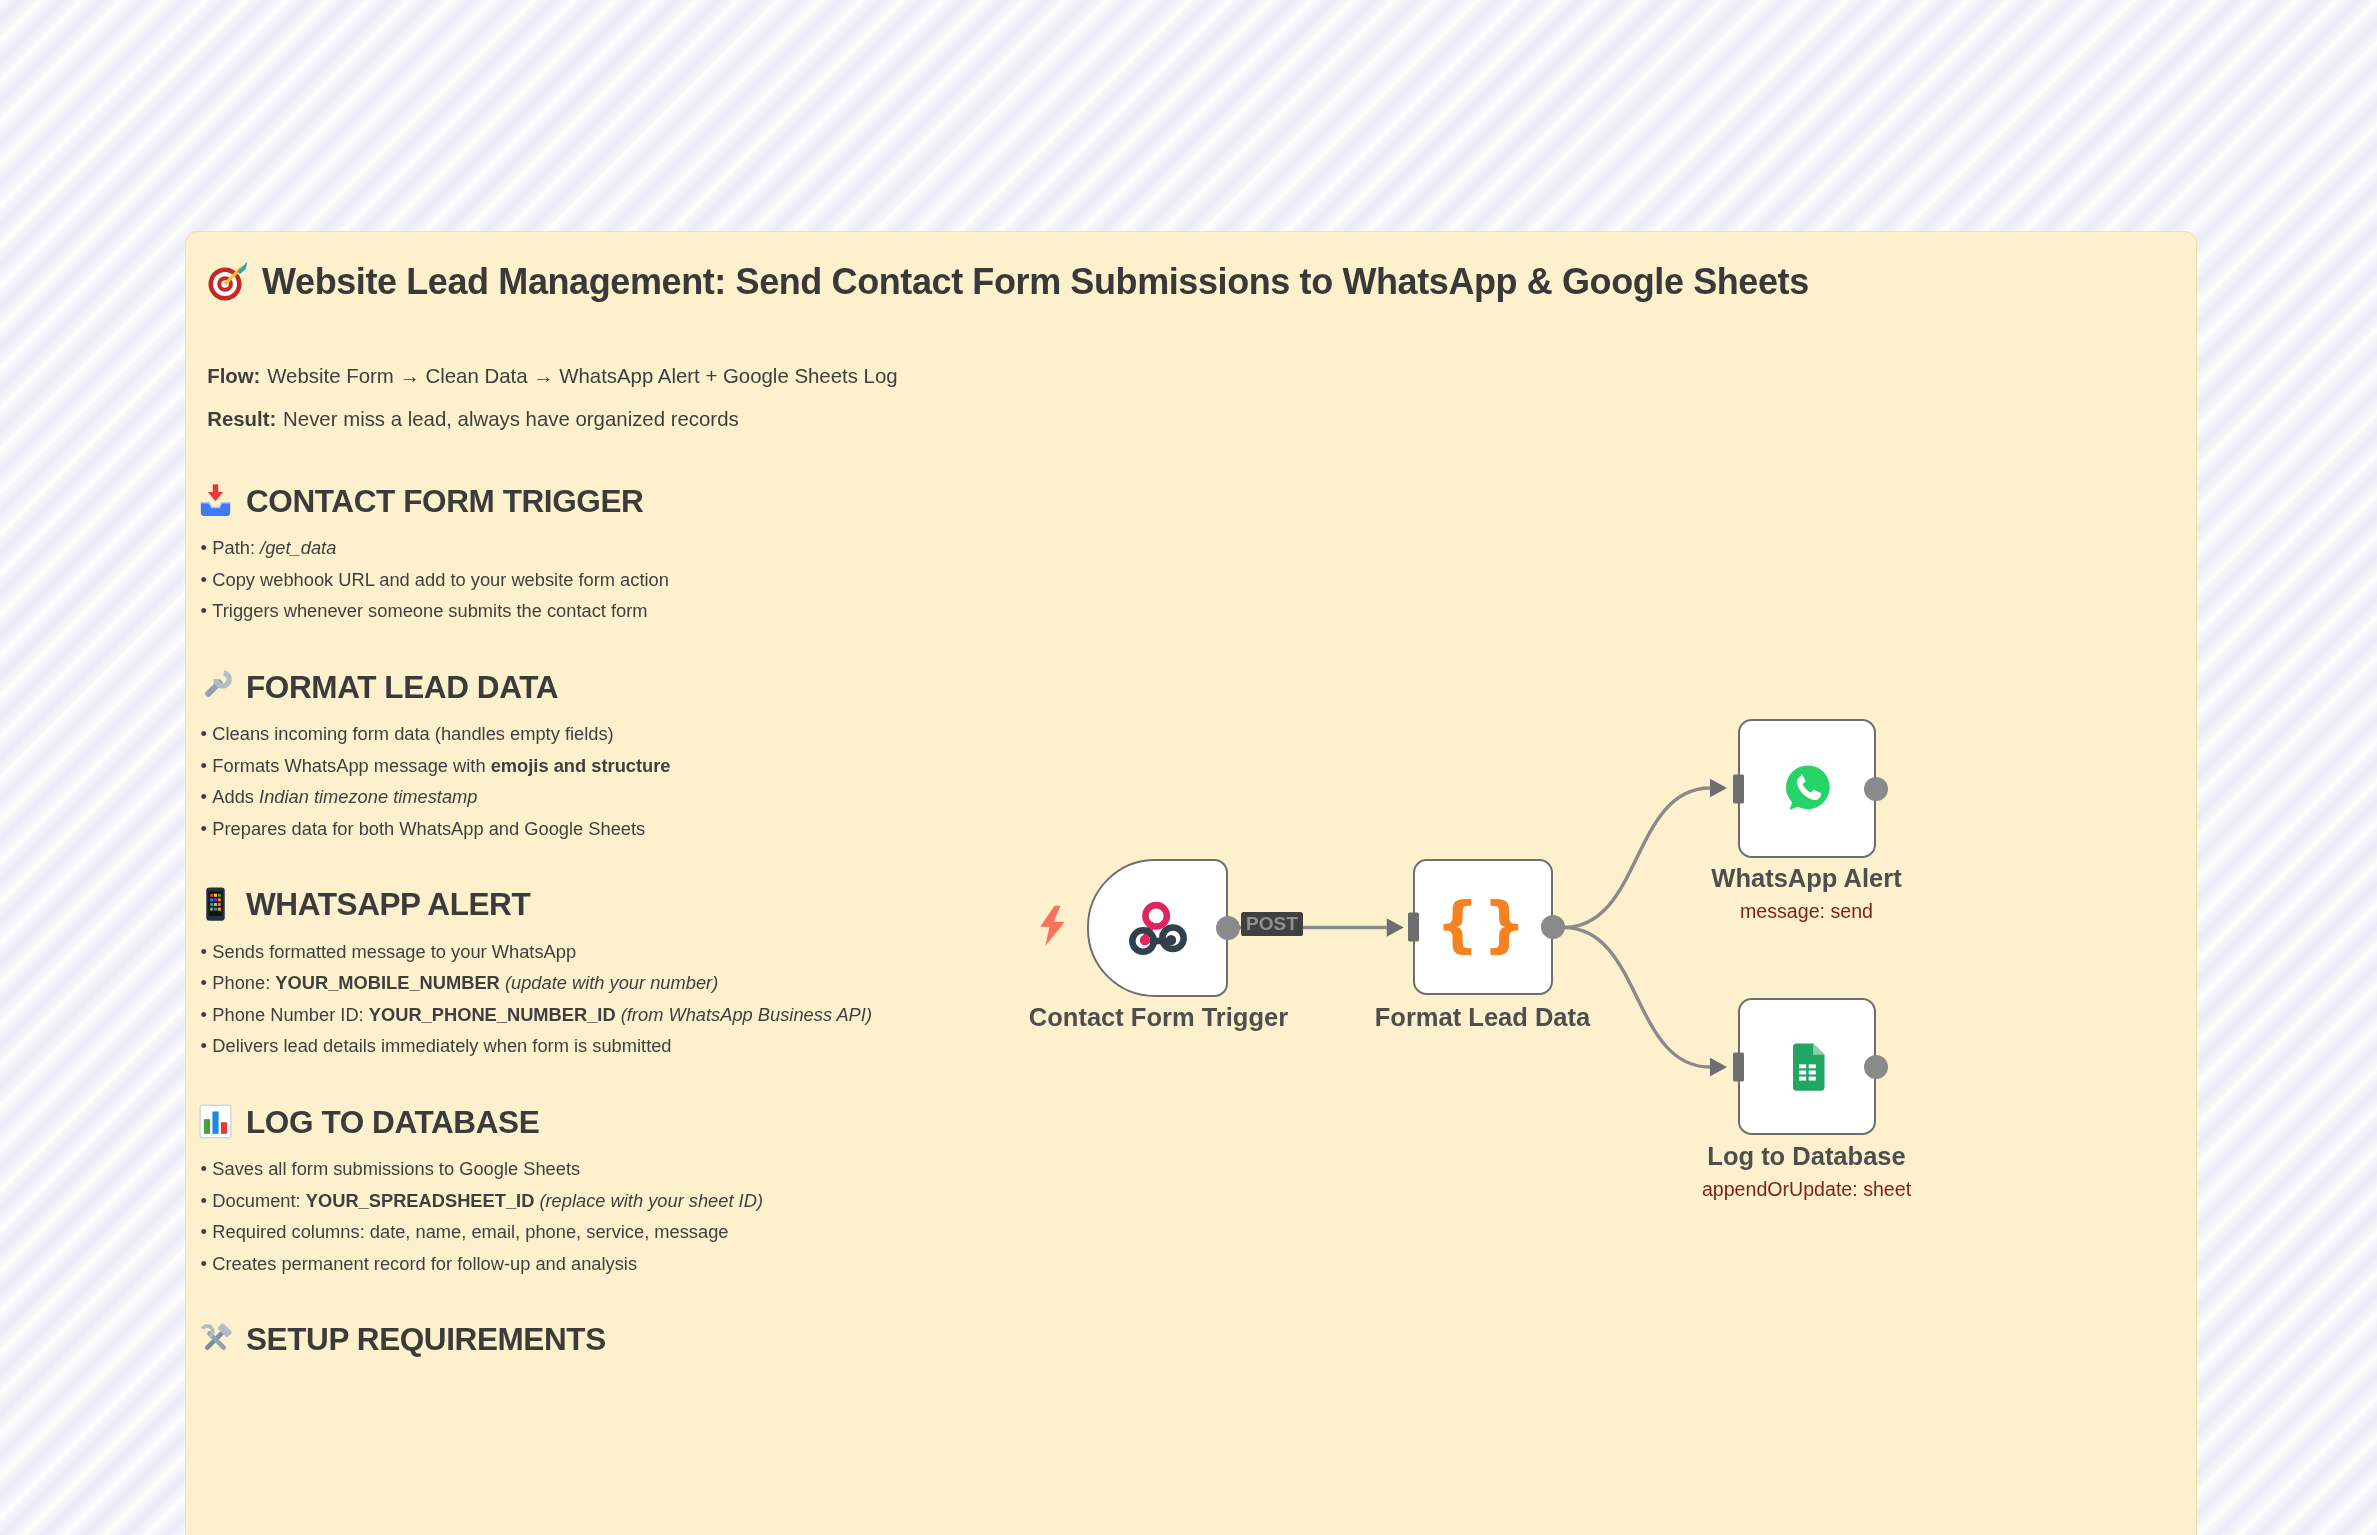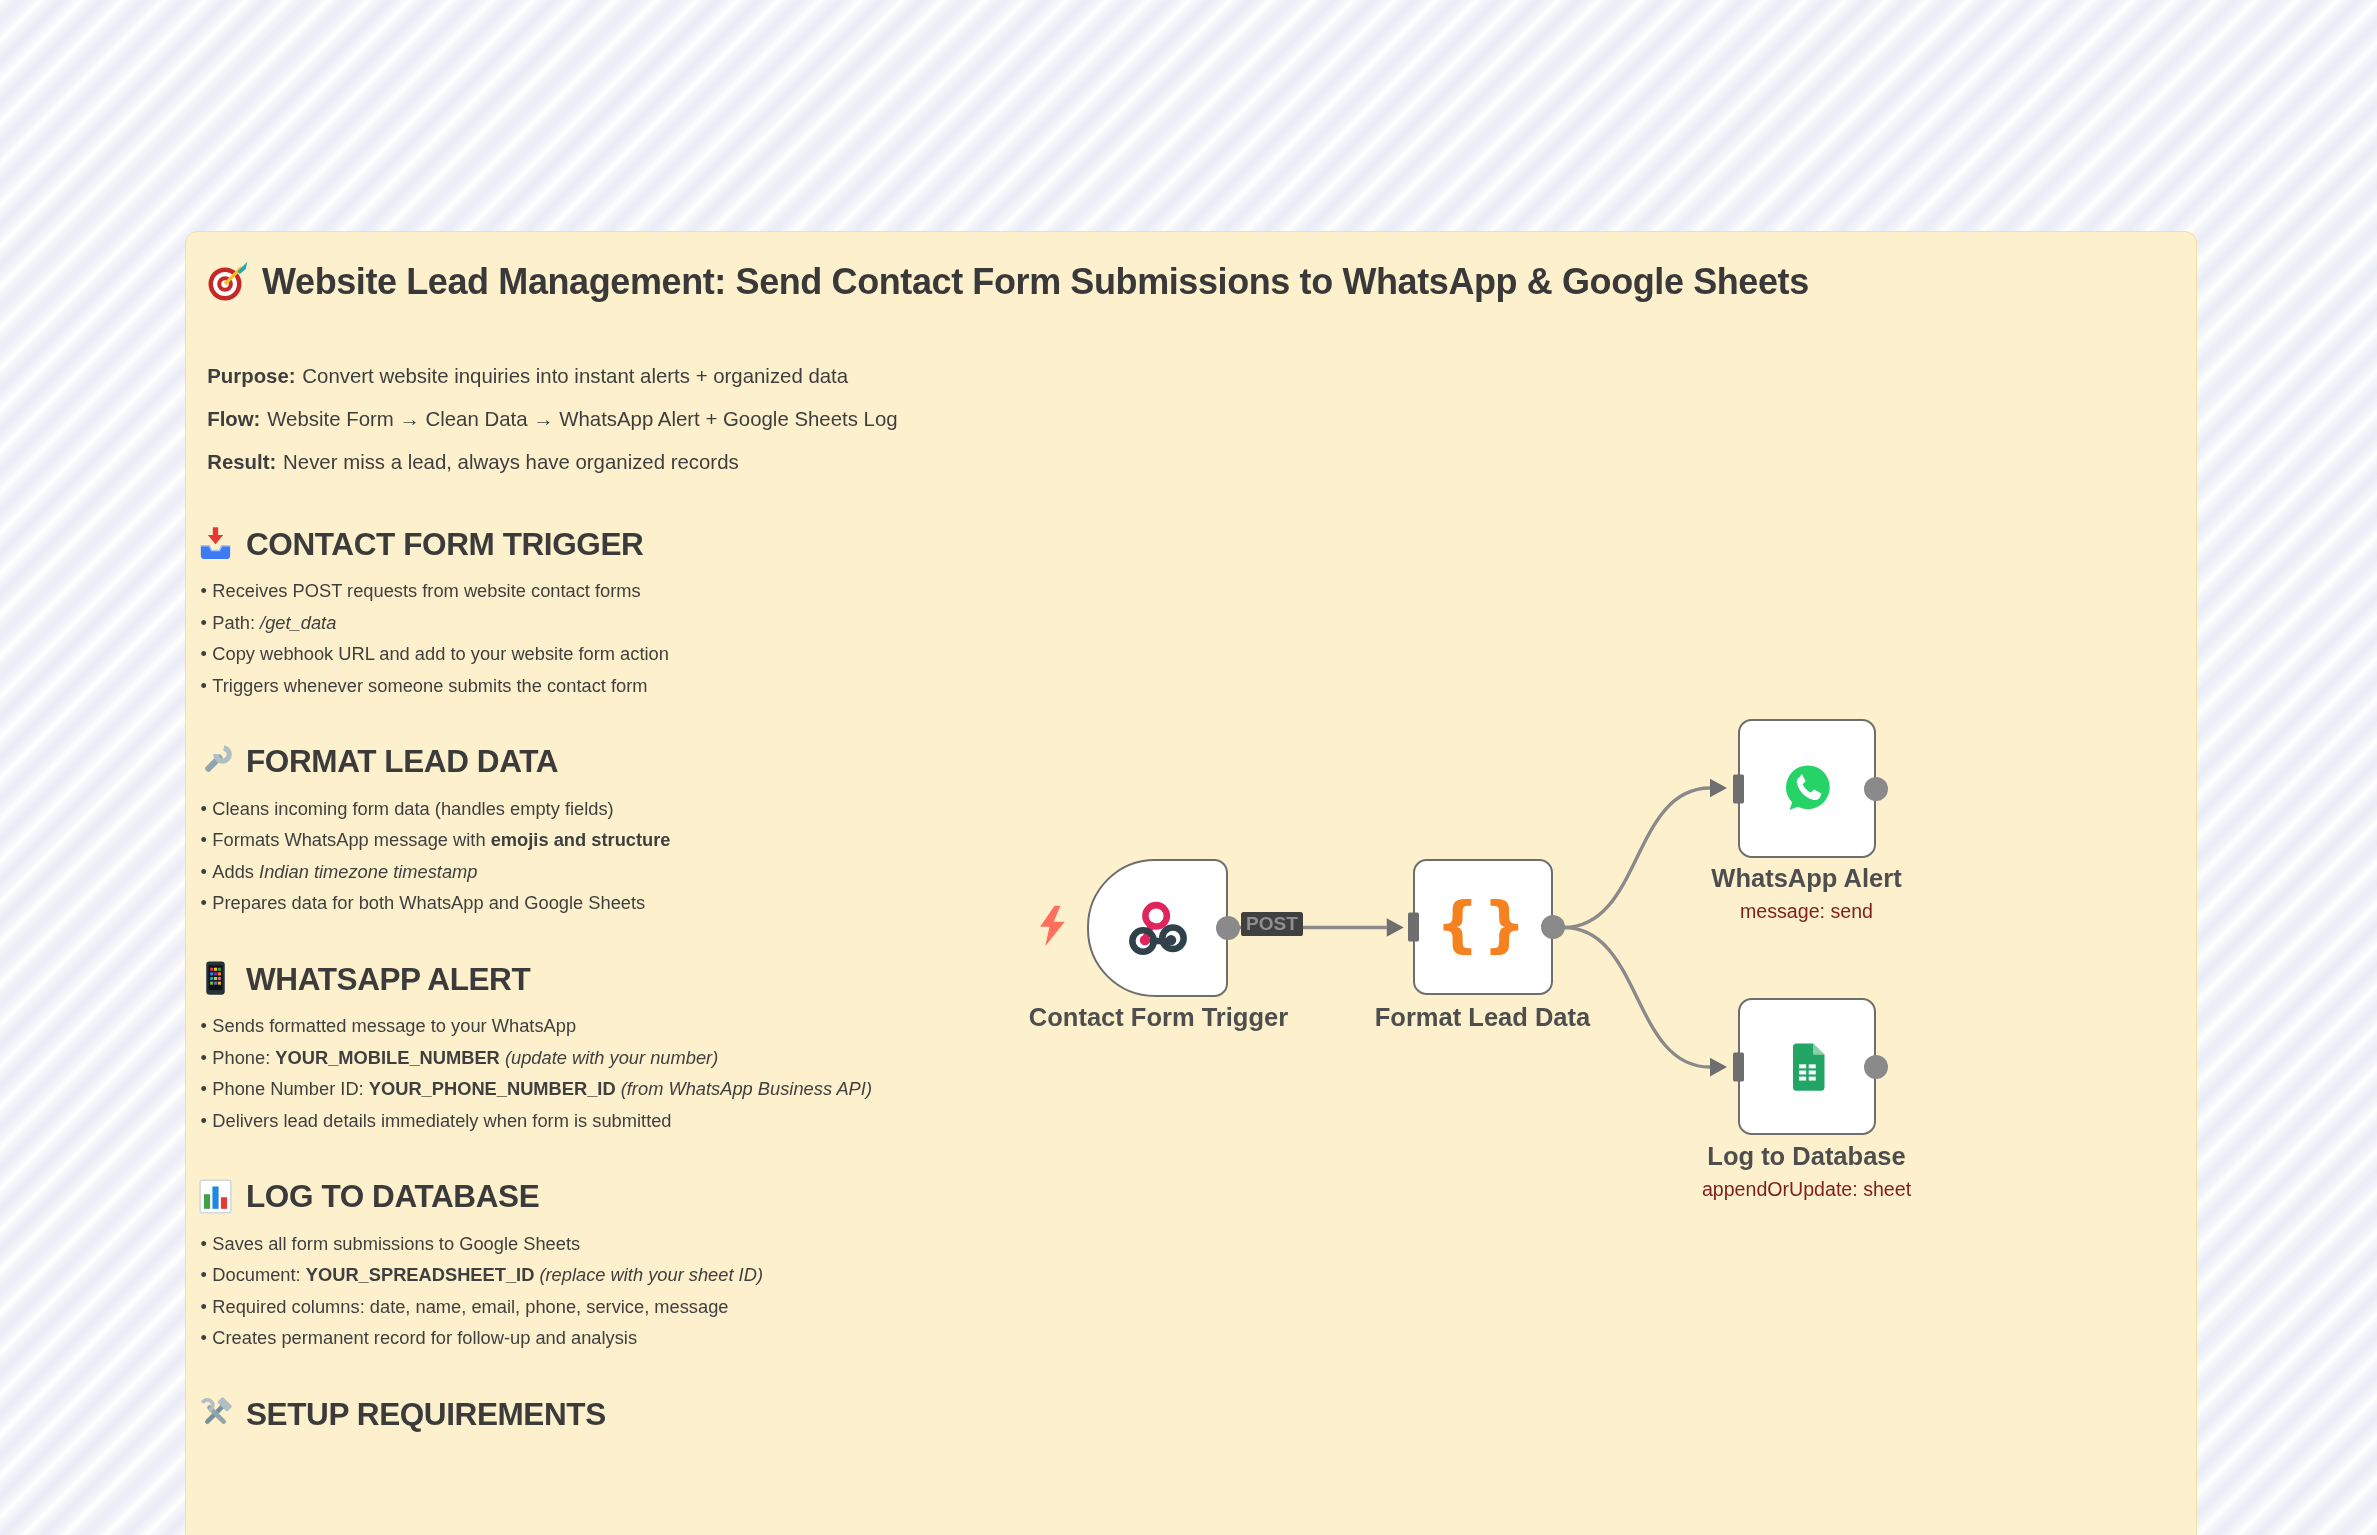--- a/index.html
+++ b/index.html
@@ -94,37 +94,35 @@
       <circle cx="23" cy="29" r="14.5" fill="#ffffff"></circle>
       <circle cx="23" cy="29" r="9.5" fill="#C62828"></circle>
       <circle cx="23" cy="29" r="4.5" fill="#ffffff"></circle>
       <line x1="23" y1="29" x2="43" y2="9" stroke="#FBC02D" stroke-width="4"></line>
       <path d="M38 14 L50 2 L48 11 L41 17 Z" fill="#26A6B5"></path>
     </svg>
     <span>Website Lead Management: Send Contact Form Submissions to WhatsApp &amp; Google Sheets</span>
   </h1>
 
   <div class="intro">
-    <div class="intro-line"><b>Purpose:</b><span>Convert website inquiries into instant alerts + organized data</span></div>
     <div class="intro-line"><b>Flow:</b><span>Website Form → Clean Data → WhatsApp Alert + Google Sheets Log</span></div>
     <div class="intro-line"><b>Result:</b><span>Never miss a lead, always have organized records</span></div>
   </div>
 
   <div class="section">
     <h2>
       <svg class="hicon" width="37" height="37" viewBox="0 0 48 48">
         <path d="M24 3 v11" stroke="#E53935" stroke-width="7"></path>
         <path d="M14 13 L24 25 L34 13 Z" fill="#E53935"></path>
         <path d="M5 27 h11 l3 6 h10 l3-6 h11 v13 a4 4 0 0 1-4 4 H9 a4 4 0 0 1-4-4 Z" fill="#3D7BF5"></path>
         <path d="M5 27 h11 l3 6 h10 l3-6 h11" fill="none" stroke="#A9C4FB" stroke-width="2"></path>
       </svg>
       <span>CONTACT FORM TRIGGER</span>
     </h2>
     <ul>
-      <li><span></span><span>Receives POST requests from website contact forms</span><b></b><i></i></li>
       <li><span>Path: </span><span></span><b></b><i>/get_data</i></li>
       <li><span></span><span>Copy webhook URL and add to your website form action</span><b></b><i></i></li>
       <li><span></span><span>Triggers whenever someone submits the contact form</span><b></b><i></i></li>
     </ul>
   </div>
 
   <div class="section">
     <h2>
       <svg class="hicon" width="37" height="37" viewBox="0 0 48 48">
         <g transform="rotate(45 24 24)">

